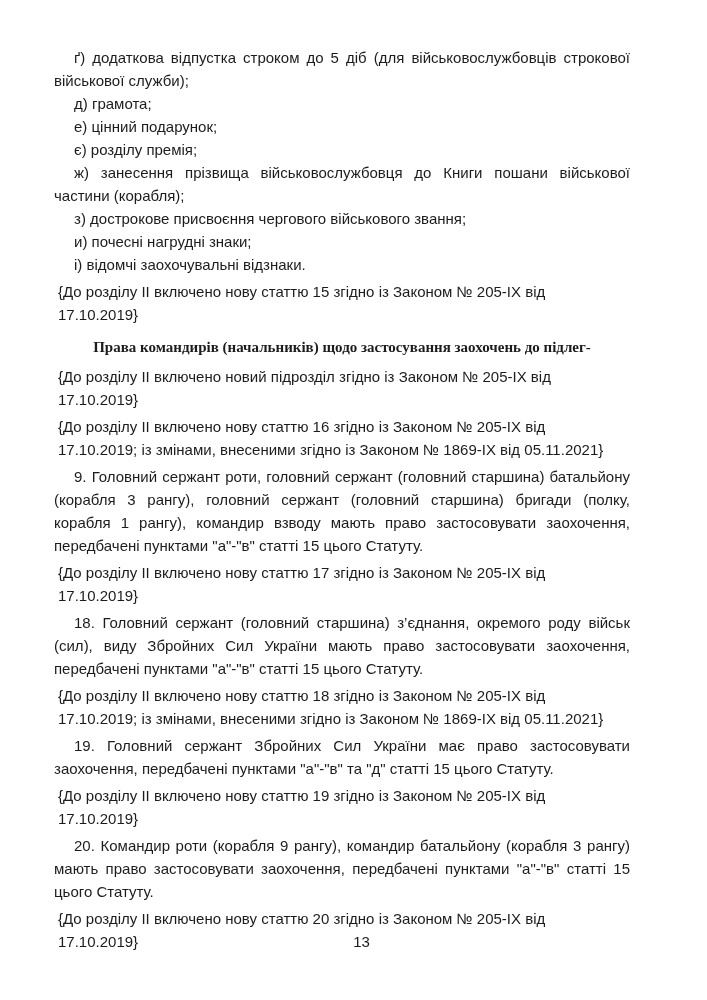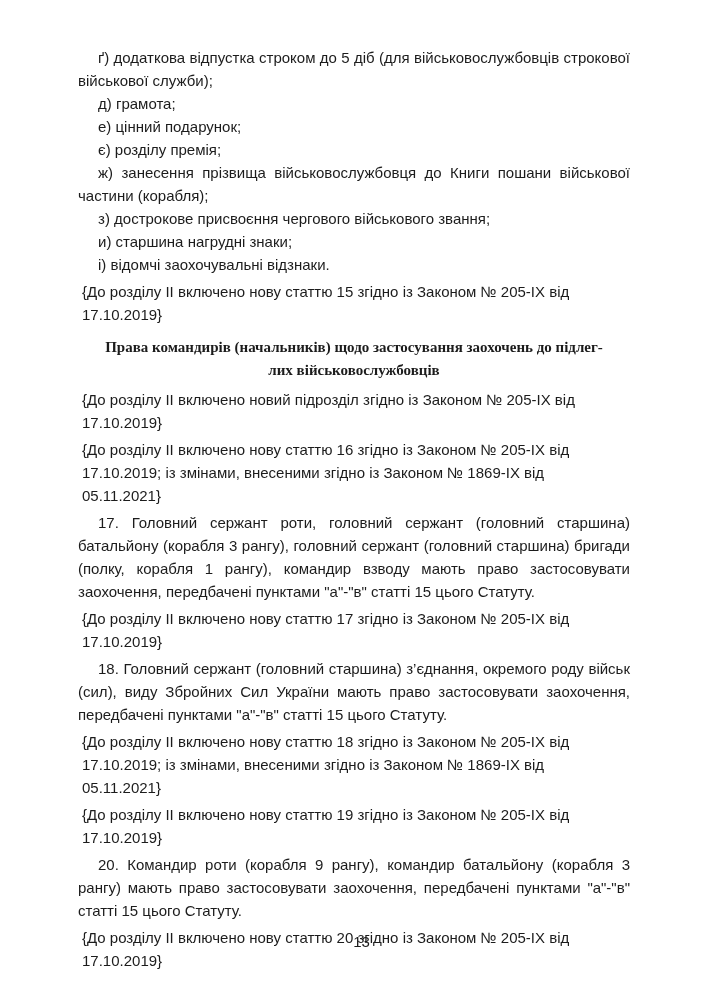--- a/index.html
+++ b/index.html
@@ -9,21 +9,21 @@
     background: #ffffff;
     color: #1c1c1c;
     font-family: "Liberation Sans", "DejaVu Sans", sans-serif;
     position: relative;
     overflow: hidden;
   }
   .page {
     box-sizing: border-box;
     width: 707px;
     height: 1000px;
-    padding: 46px 77px 0 78px;
+    padding: 46px 77px 0 54px;
     font-size: 15px;
     line-height: 23px;
   }
   .para {
     text-align: justify;
     text-indent: 20px;
     margin: 0;
   }
   .amendment {
     text-align: left;
@@ -56,29 +56,30 @@
 <body>
 
 <div class="page">
   <div>
       <div class="para">ґ) додаткова відпустка строком до 5 діб (для військовослужбовців строкової військової служби);</div>
       <div class="para">д) грамота;</div>
       <div class="para">е) цінний подарунок;</div>
       <div class="para">є) розділу премія;</div>
       <div class="para">ж) занесення прізвища військовослужбовця до Книги пошани військової частини (корабля);</div>
       <div class="para">з) дострокове присвоєння чергового військового звання;</div>
-      <div class="para">и) старшина нагрудні знаки;</div>
+      <div class="para">и) почесні нагрудні знаки;</div>
       <div class="para">і) відомчі заохочувальні відзнаки.</div>
       <div class="amendment">{До розділу II включено нову статтю 15 згідно із Законом № 205-IX від 17.10.2019}</div>
-      <div class="heading"><span>Права командирів (начальників) щодо застосування заохочень до підлег-</span><br><span>лих військовослужбовців</span></div>
+      <div class="heading"><span>Права командирів (начальників) щодо застосування заохочень до підлег-</span><br></div>
       <div class="amendment">{До розділу II включено новий підрозділ згідно із Законом № 205-IX від 17.10.2019}</div>
       <div class="amendment">{До розділу II включено нову статтю 16 згідно із Законом № 205-IX від 17.10.2019; із змінами, внесеними згідно із Законом № 1869-IX від 05.11.2021}</div>
-      <div class="para">17. Головний сержант роти, головний сержант (головний старшина) батальйону (корабля 3 рангу), головний сержант (головний старшина) бригади (полку, корабля 1 рангу), командир взводу мають право застосовувати заохочення, передбачені пунктами "а"-"в" статті 15 цього Статуту.</div>
+      <div class="para">9. Головний сержант роти, головний сержант (головний старшина) батальйону (корабля 3 рангу), головний сержант (головний старшина) бригади (полку, корабля 1 рангу), командир взводу мають право застосовувати заохочення, передбачені пунктами "а"-"в" статті 15 цього Статуту.</div>
       <div class="amendment">{До розділу II включено нову статтю 17 згідно із Законом № 205-IX від 17.10.2019}</div>
       <div class="para">18. Головний сержант (головний старшина) з’єднання, окремого роду військ (сил), виду Збройних Сил України мають право застосовувати заохочення, передбачені пунктами "а"-"в" статті 15 цього Статуту.</div>
       <div class="amendment">{До розділу II включено нову статтю 18 згідно із Законом № 205-IX від 17.10.2019; із змінами, внесеними згідно із Законом № 1869-IX від 05.11.2021}</div>
+      <div class="para">19. Головний сержант Збройних Сил України має право застосовувати заохочення, передбачені пунктами "а"-"в" та "д" статті 15 цього Статуту.</div>
       <div class="amendment">{До розділу II включено нову статтю 19 згідно із Законом № 205-IX від 17.10.2019}</div>
       <div class="para">20. Командир роти (корабля 9 рангу), командир батальйону (корабля 3 рангу) мають право застосовувати заохочення, передбачені пунктами "а"-"в" статті 15 цього Статуту.</div>
       <div class="amendment">{До розділу II включено нову статтю 20 згідно із Законом № 205-IX від 17.10.2019}</div>
     </div>
 </div>
 
 <div class="page-number">13</div>
 
 </body></html>

